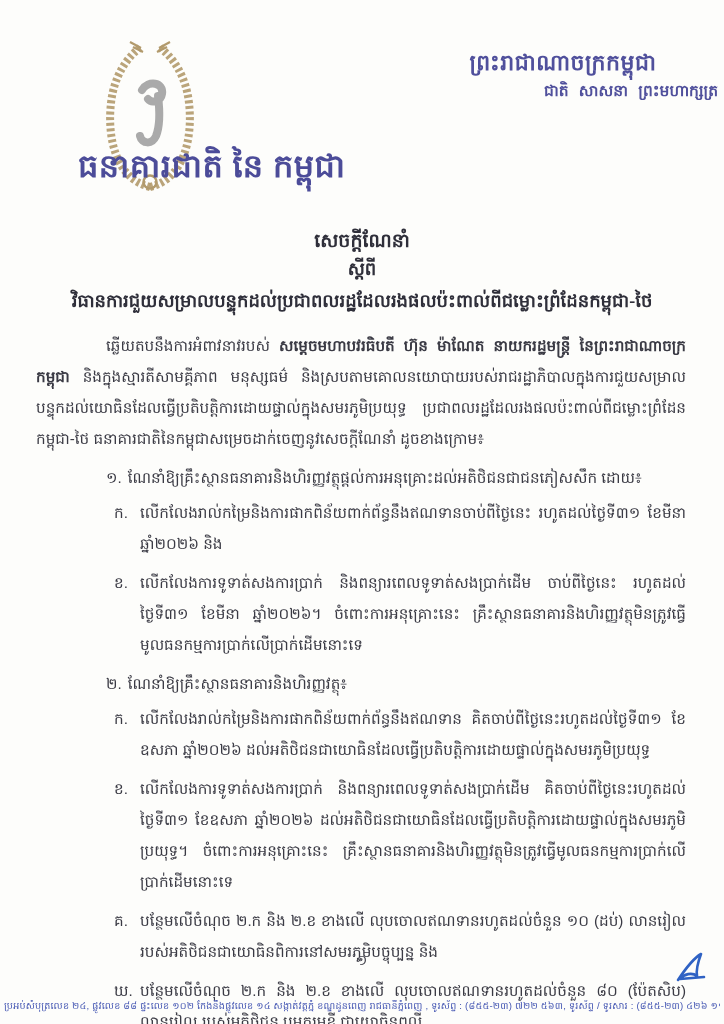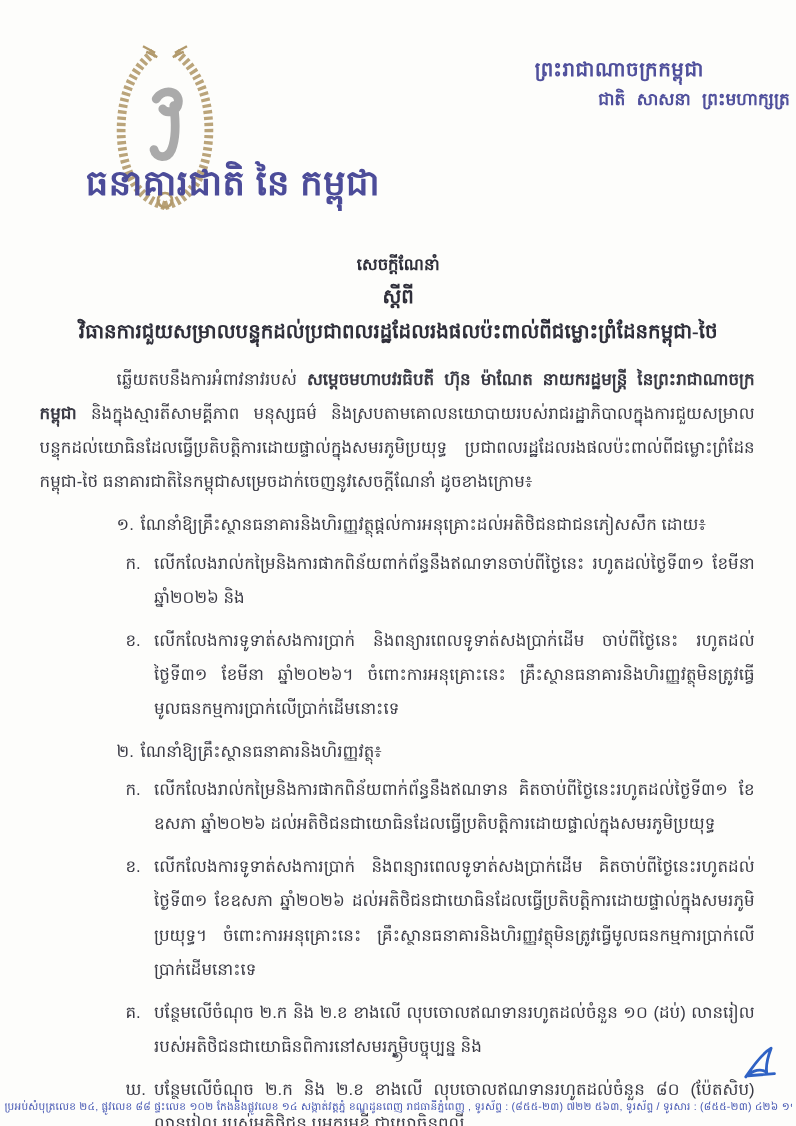--- a/index.html
+++ b/index.html
@@ -13,35 +13,35 @@
     overflow:hidden;
     box-sizing:border-box;
   }
   
   .header{position:relative;height:228px;}
   .emblem{position:absolute;left:102px;top:40px;}
   .kingdom{
     position:absolute;top:48px;left:408px;width:310px;
     text-align:center;color:#50509c;font-weight:bold;
   }
-  .kingdom .k1{font-size:18px;letter-spacing:.5px;line-height:30px;}
+  .kingdom .k1{font-size:22px;letter-spacing:.5px;line-height:30px;}
   .kingdom .k2{font-size:15.5px;line-height:26px;word-spacing:6px;text-align:right;}
   .bank-name{
     position:absolute;left:78px;top:146px;
     font-size:32px;font-weight:bold;color:#4c4c99;letter-spacing:.5px;
   }
   .ref-line{position:absolute;left:36px;top:192px;font-size:13px;}
   .ref-prefix{color:#50509c;font-weight:bold;margin-right:2px;}
   .ref-hand{
     color:#3a56c0;font-style:italic;letter-spacing:1.5px;
     border-bottom:1.6px dotted #3a56c0;padding:0 6px 1px 2px;font-size:14px;
   }
   
   .title-block{text-align:center;color:#2f2f3a;}
-  .t-doc{font-size:15px;font-weight:bold;line-height:26px;}
+  .t-doc{font-size:19px;font-weight:bold;line-height:26px;}
   .t-re{font-size:18px;font-weight:bold;line-height:26px;margin-top:2px;}
   .t-subject{font-size:18px;font-weight:bold;line-height:30px;margin-top:4px;padding:0 30px;font-family:Liberation Serif, serif;}
   
   .body-text{padding:8px 38px 0 36px;font-size:15.2px;line-height:31px;text-align:justify;}
   p.para{margin:6px 0 8px 0;text-indent:70px;}
   p.sec-head{margin:8px 0 4px 0;text-indent:70px;}
   .sec-num{font-weight:normal;margin-right:6px;}
   .item{display:flex;margin:4px 0 8px 78px;}
   .item .lbl{flex:0 0 26px;}
   .item .txt{flex:1;text-align:justify;}

